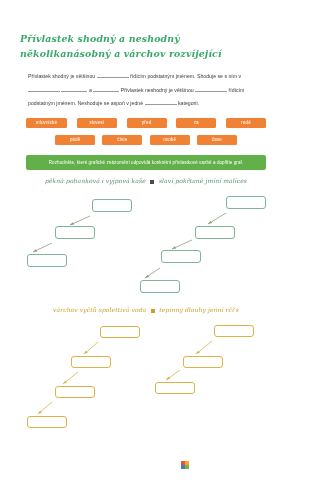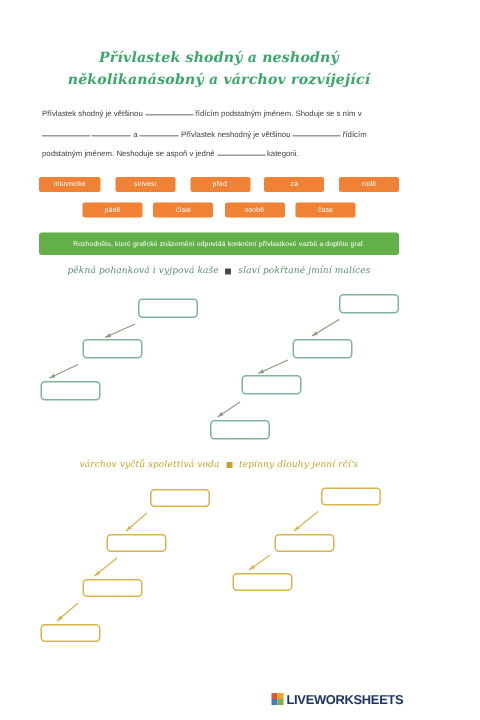--- a/index.html
+++ b/index.html
@@ -20,21 +20,21 @@
     inset: 0;
     background: #ffffff;
   }
 
   
   .title-block {
     position: absolute;
     top: 31px;
     left: 20px;
     width: 252px;
-    text-align: center;
+    text-align: left;
   }
   .title-line {
     font-family: "DejaVu Serif", serif;
     font-style: italic;
     font-weight: bold;
     font-size: 9.4px;
     line-height: 15px;
     color: #3aa86a;
     letter-spacing: 0.15px;
     white-space: nowrap;
@@ -304,16 +304,15 @@
     <div class="node gold" style="left:155px; top:62px; width:40px; height:12px;"></div>
   </div>
 
   <div class="footer">
     <span class="lw-grid">
       <i style="background:#e8562a"></i>
         <i style="background:#f0a531"></i>
         <i style="background:#3e7fc1"></i>
         <i style="background:#7fb04a"></i>
     </span>
-    <span class="lw-text">LIVEWORKSHEETS</span>
   </div>
 
 </div>
 
 </body></html>

